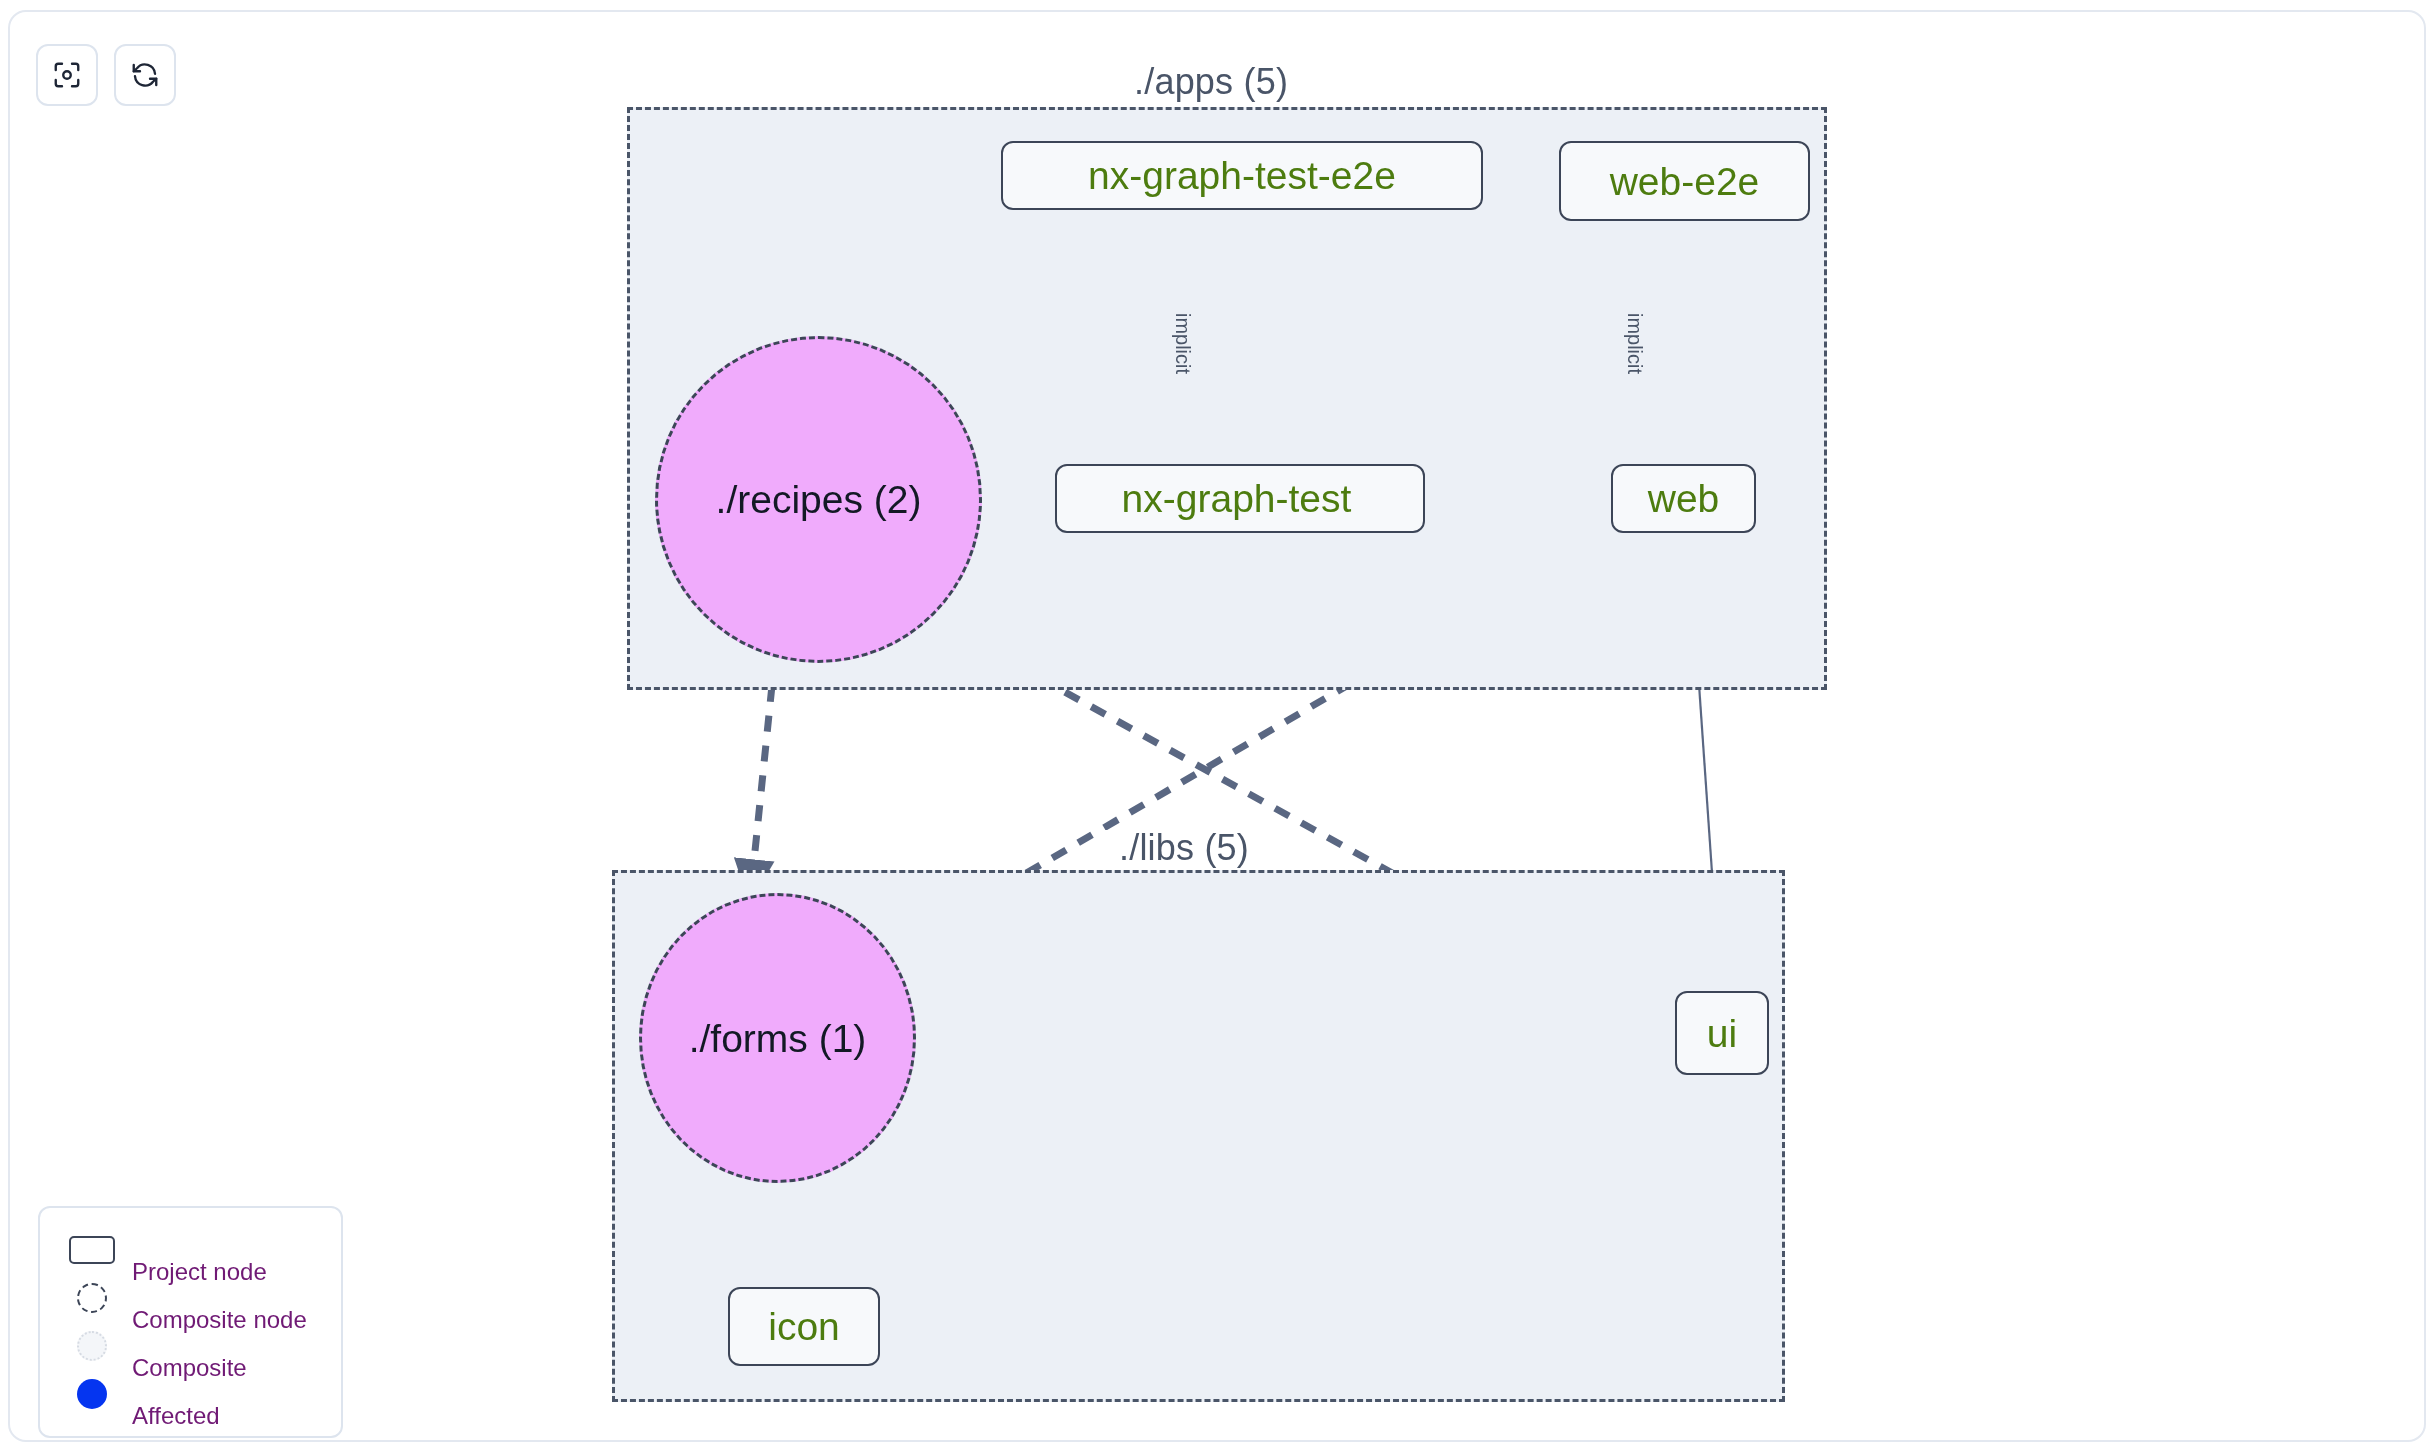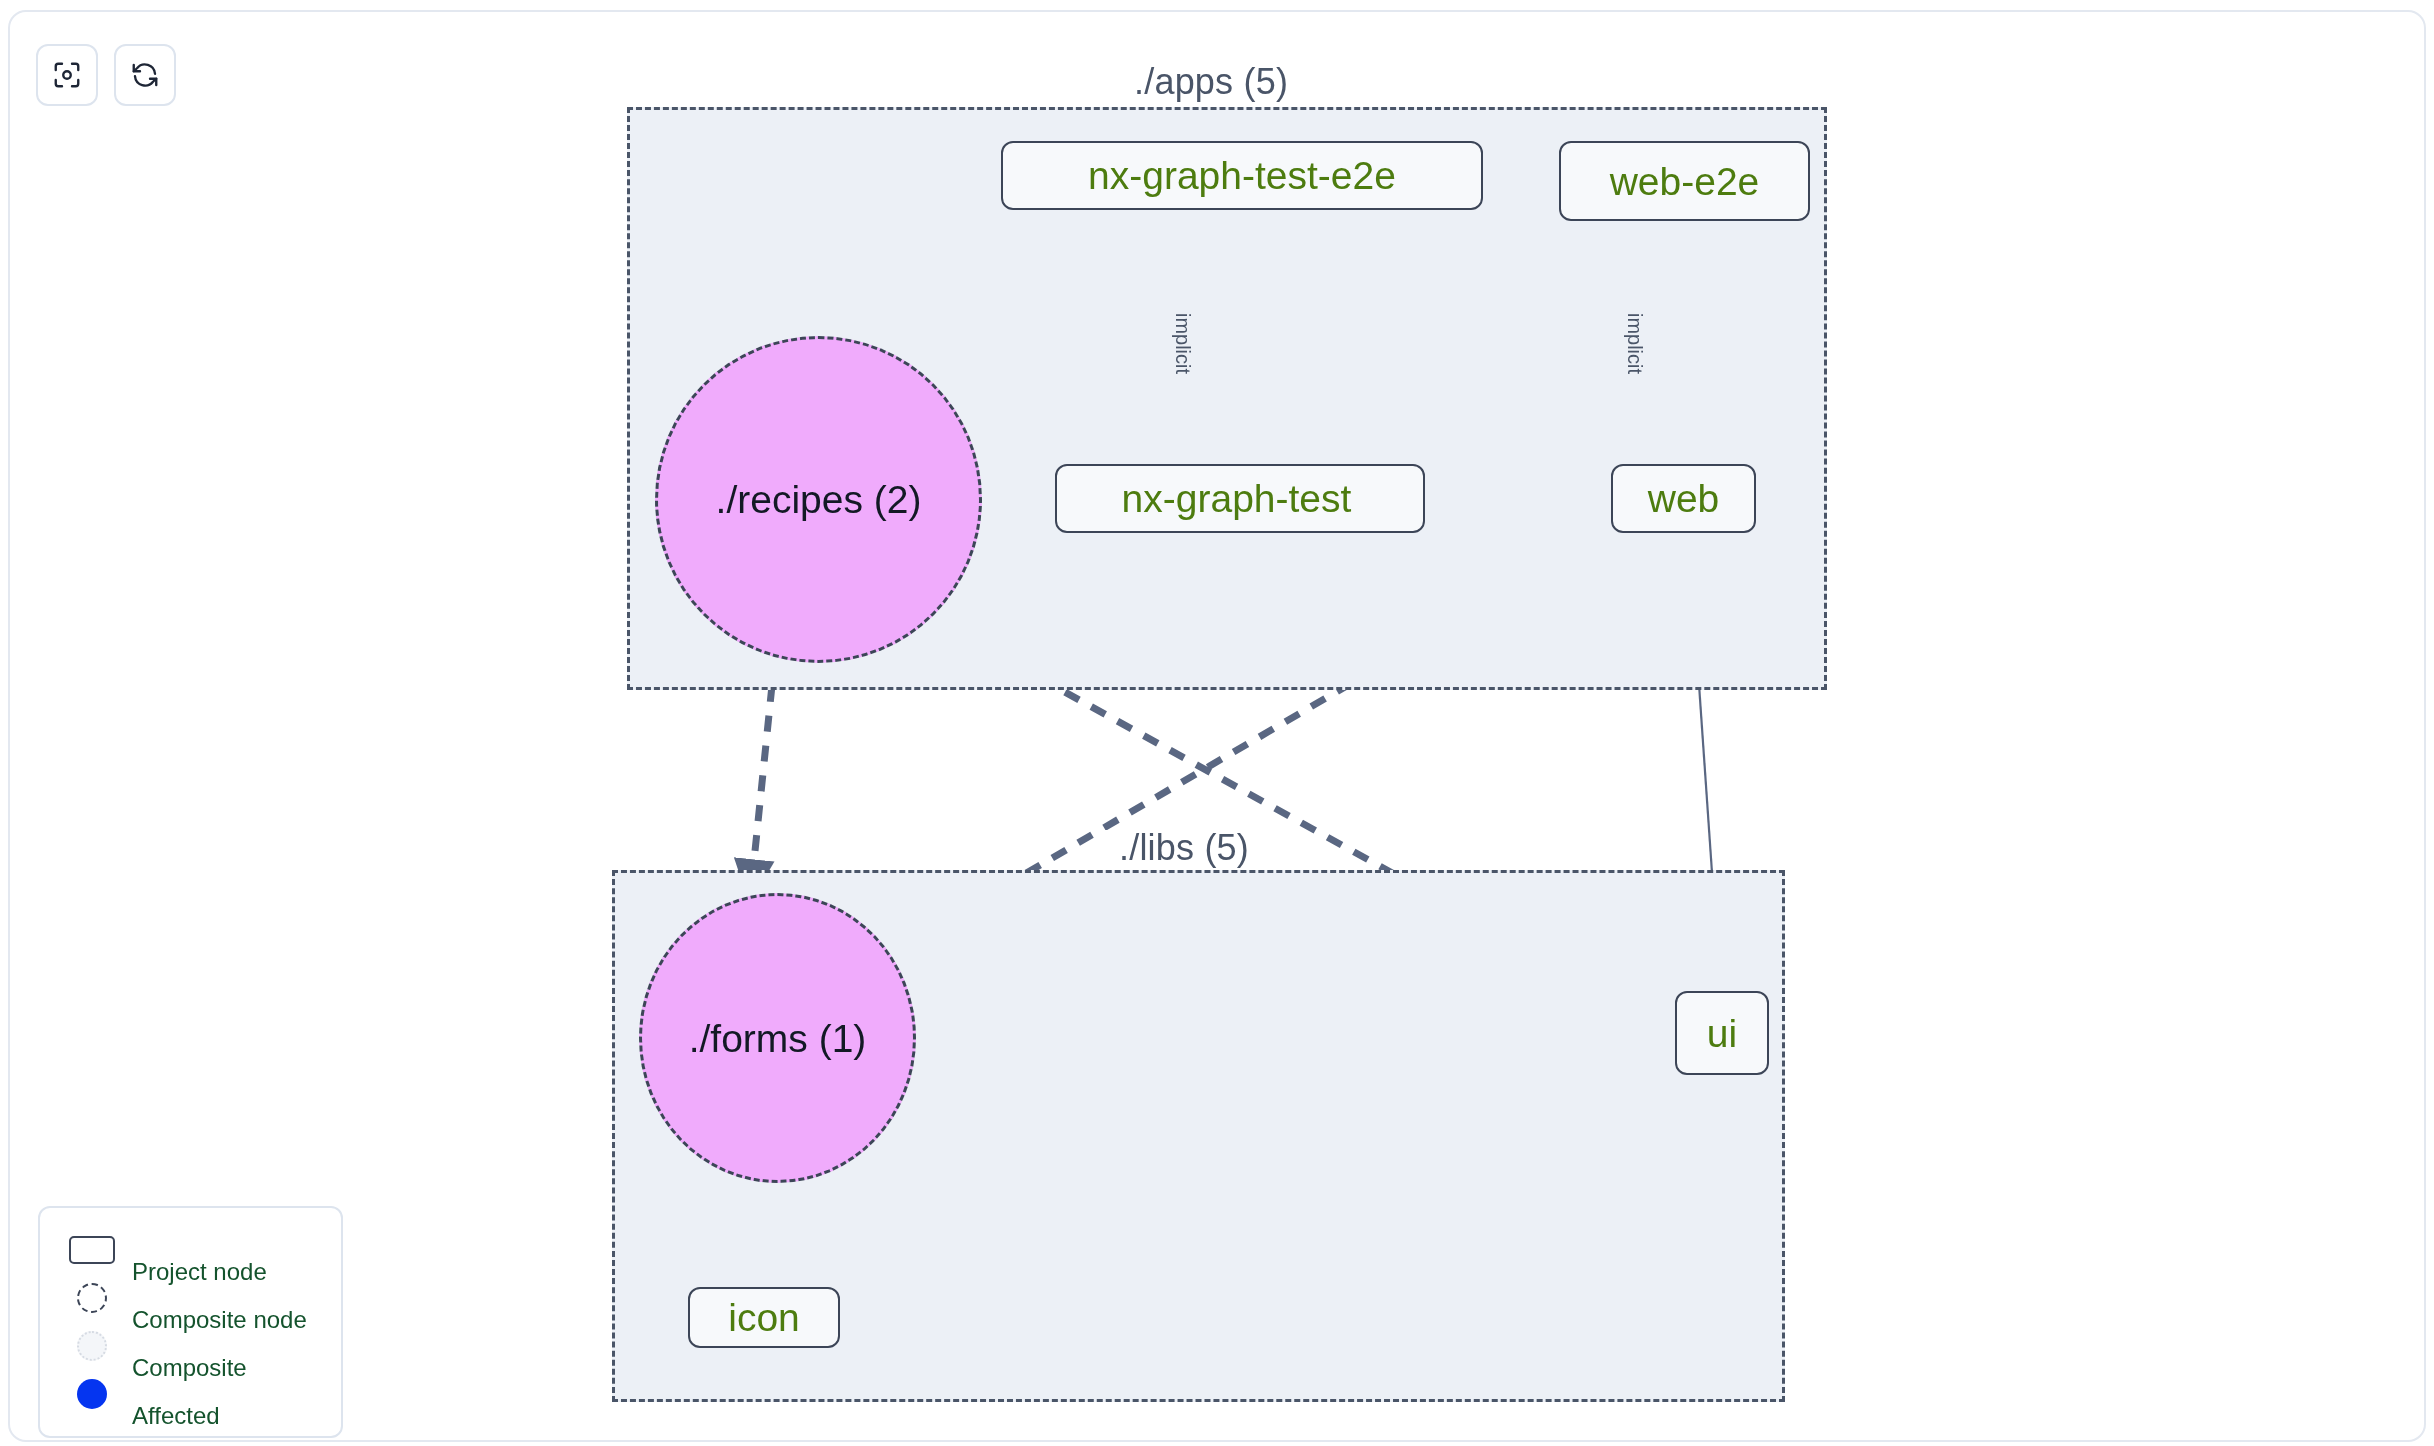--- a/index.html
+++ b/index.html
@@ -117,21 +117,21 @@
     white-space: nowrap;
     z-index: 25;
     cursor: pointer;
     padding: 0 24px;
   }
   #node-nx-graph-test-e2e { left: 991px; top: 129px; width: 482px; height: 69px; }
   #node-web-e2e          { left: 1549px; top: 129px; width: 251px; height: 80px; }
   #node-nx-graph-test    { left: 1045px; top: 452px; width: 370px; height: 69px; padding-left: 17px; }
   #node-web              { left: 1601px; top: 452px; width: 145px; height: 69px; }
   #node-ui               { left: 1665px; top: 979px; width: 94px; height: 84px; text-align: right; }
-  #node-icon             { left: 678px; top: 1275px; width: 152px; height: 61px; }
+  #node-icon             { left: 718px; top: 1275px; width: 152px; height: 79px; }
 
   
   .composite-node {
     position: absolute;
     background: #f0abfc;
     border: 3px dashed #3c4557;
     border-radius: 50%;
     display: flex;
     align-items: center;
     justify-content: center;
@@ -187,21 +187,21 @@
     border-radius: 50%;
     background: #f4f6f9;
   }
   .sw-touched {
     width: 30px; height: 30px;
     border-radius: 50%;
     background: #0535f0;
   }
   .legend-text {
     font-size: 24px;
-    color: #14532d;
+    color: #701a75;
     margin-left: 14px;
     white-space: nowrap;
     margin-top: 44px;
   }
 
   
   .edge-label {
     position: absolute;
     font-size: 20px;
     color: #4a5568;

